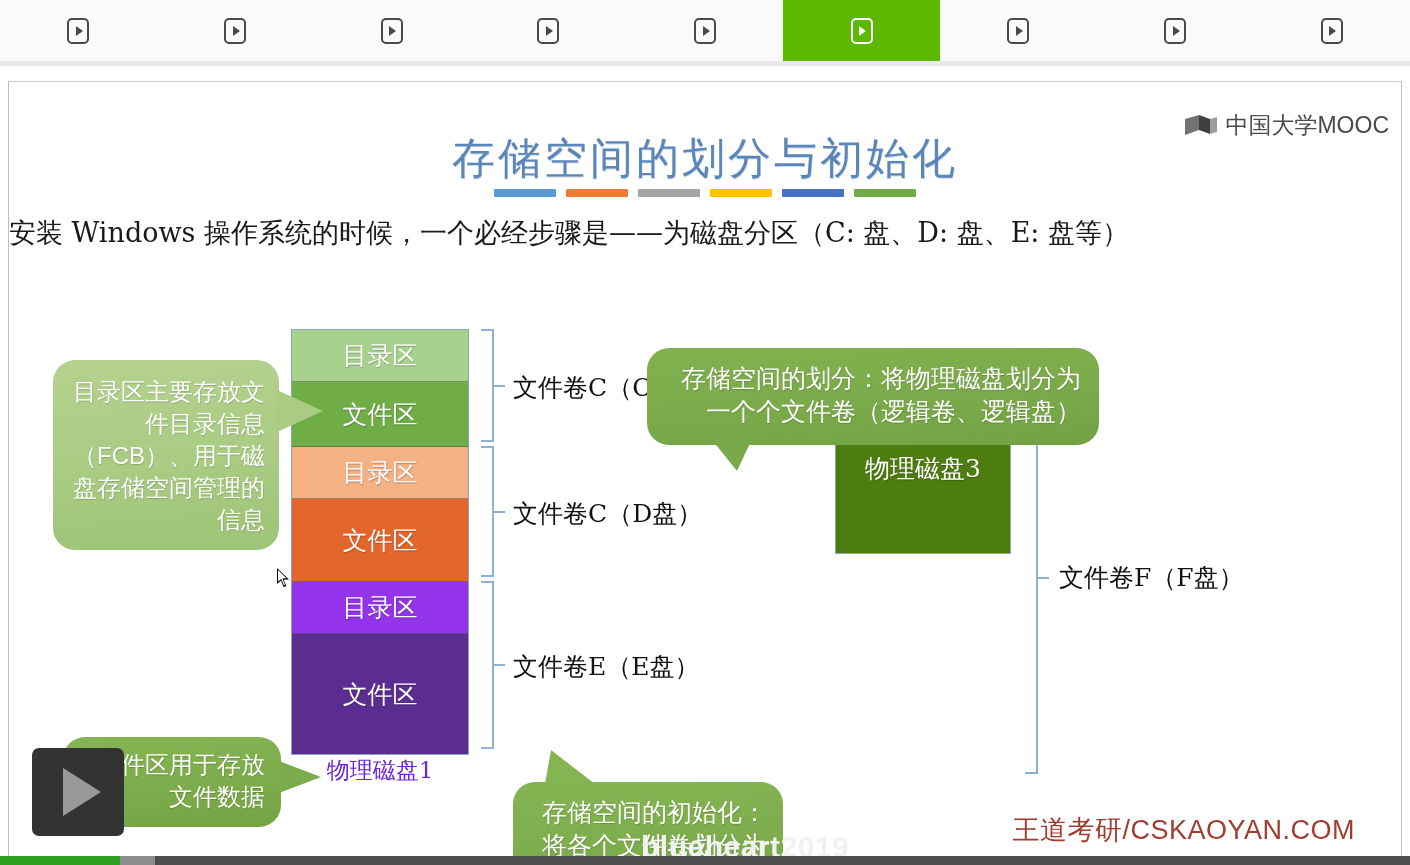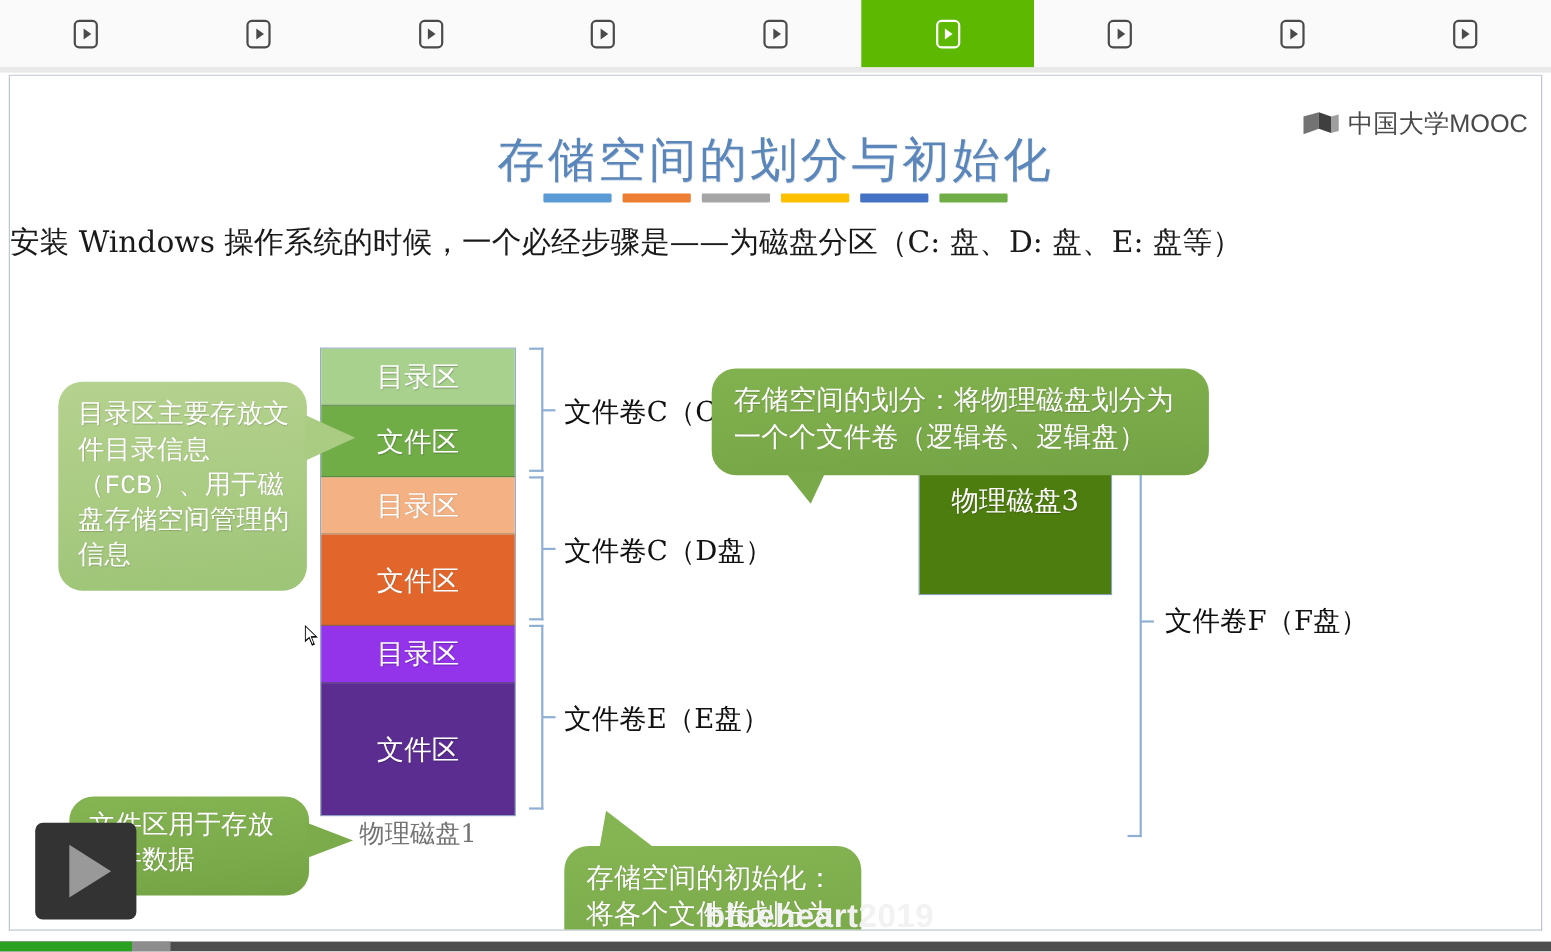--- a/index.html
+++ b/index.html
@@ -65,21 +65,21 @@
     border-left: 7px solid #4a4a4a;
     border-top: 5px solid transparent;
     border-bottom: 5px solid transparent;
     margin-left: 2px;
   }
   .tab.active .vbox .tri { border-left-color: #ffffff; }
 
   
   .slide {
     position: absolute;
-    left: 8px; top: 68px;
+    left: 8px; top: 81px;
     width: 1394px;
     height: 778px;
     background: #ffffff;
     border: 1px solid #b9c0cc;
     border-top-color: #c8cdd6;
     overflow: hidden;
   }
 
   
   .mooc-logo {
@@ -156,21 +156,21 @@
   }
   .blk:last-child { border-bottom: none; }
 
   .disk1-label {
     position: absolute;
     left: 282px;
     top: 673px;
     width: 178px;
     text-align: center;
     font-size: 23px;
-    color: #737373;
+    color: #6d28d9;
     font-family: "DejaVu Serif", "Liberation Serif", serif;
   }
 
   
   .brace {
     position: absolute;
     border: 2px solid #8fb0d4;
     border-left: none;
     width: 13px;
   }
@@ -208,24 +208,25 @@
     font-size: 25px;
     font-family: "DejaVu Serif", "Liberation Serif", serif;
     text-shadow: 0.5px 0.5px 1px rgba(0,0,0,.22);
   }
 
   
   .callout {
     position: absolute;
     border-radius: 22px;
     color: #ffffff;
-    font-family: Liberation Mono, monospace;
+    font-family: Liberation Sans, sans-serif;
     line-height: 1.33;
     padding: 12px 16px;
     text-shadow: 0.5px 0.5px 1px rgba(0,0,0,.18);
+    text-align: right;
   }
   .callout .tail {
     position: absolute;
     width: 0; height: 0;
   }
 
   .c-left-top {
     left: 44px; top: 278px;
     width: 226px;
     min-height: 170px;
@@ -498,20 +499,21 @@
       <span>文件区用于存放文件数据</span>
     </div>
 
     <div class="callout c-bottom-mid">
       <span class="tail"></span>
       <span>存储空间的初始化：将各个文件卷划分为目录区、文件区</span>
     </div>
 
     <div class="watermark">blueheart2019</div>
 
+    <div class="footer-brand">王道考研/CSKAOYAN.COM</div>
   </div>
 
   <div class="cursor">
     <svg width="16" height="22" viewBox="0 0 16 22" aria-hidden="true">
       <polygon points="0,0 0,16 4,12.5 6.6,19 9.3,18 6.7,11.8 12,11.5" fill="#000"></polygon>
       <polygon points="1,2 1,13.6 4.3,10.9 6.9,17.2 8,16.8 5.4,10.4 9.5,10.2" fill="#fff"></polygon>
     </svg>
   </div>
 
   <div class="play-overlay">

